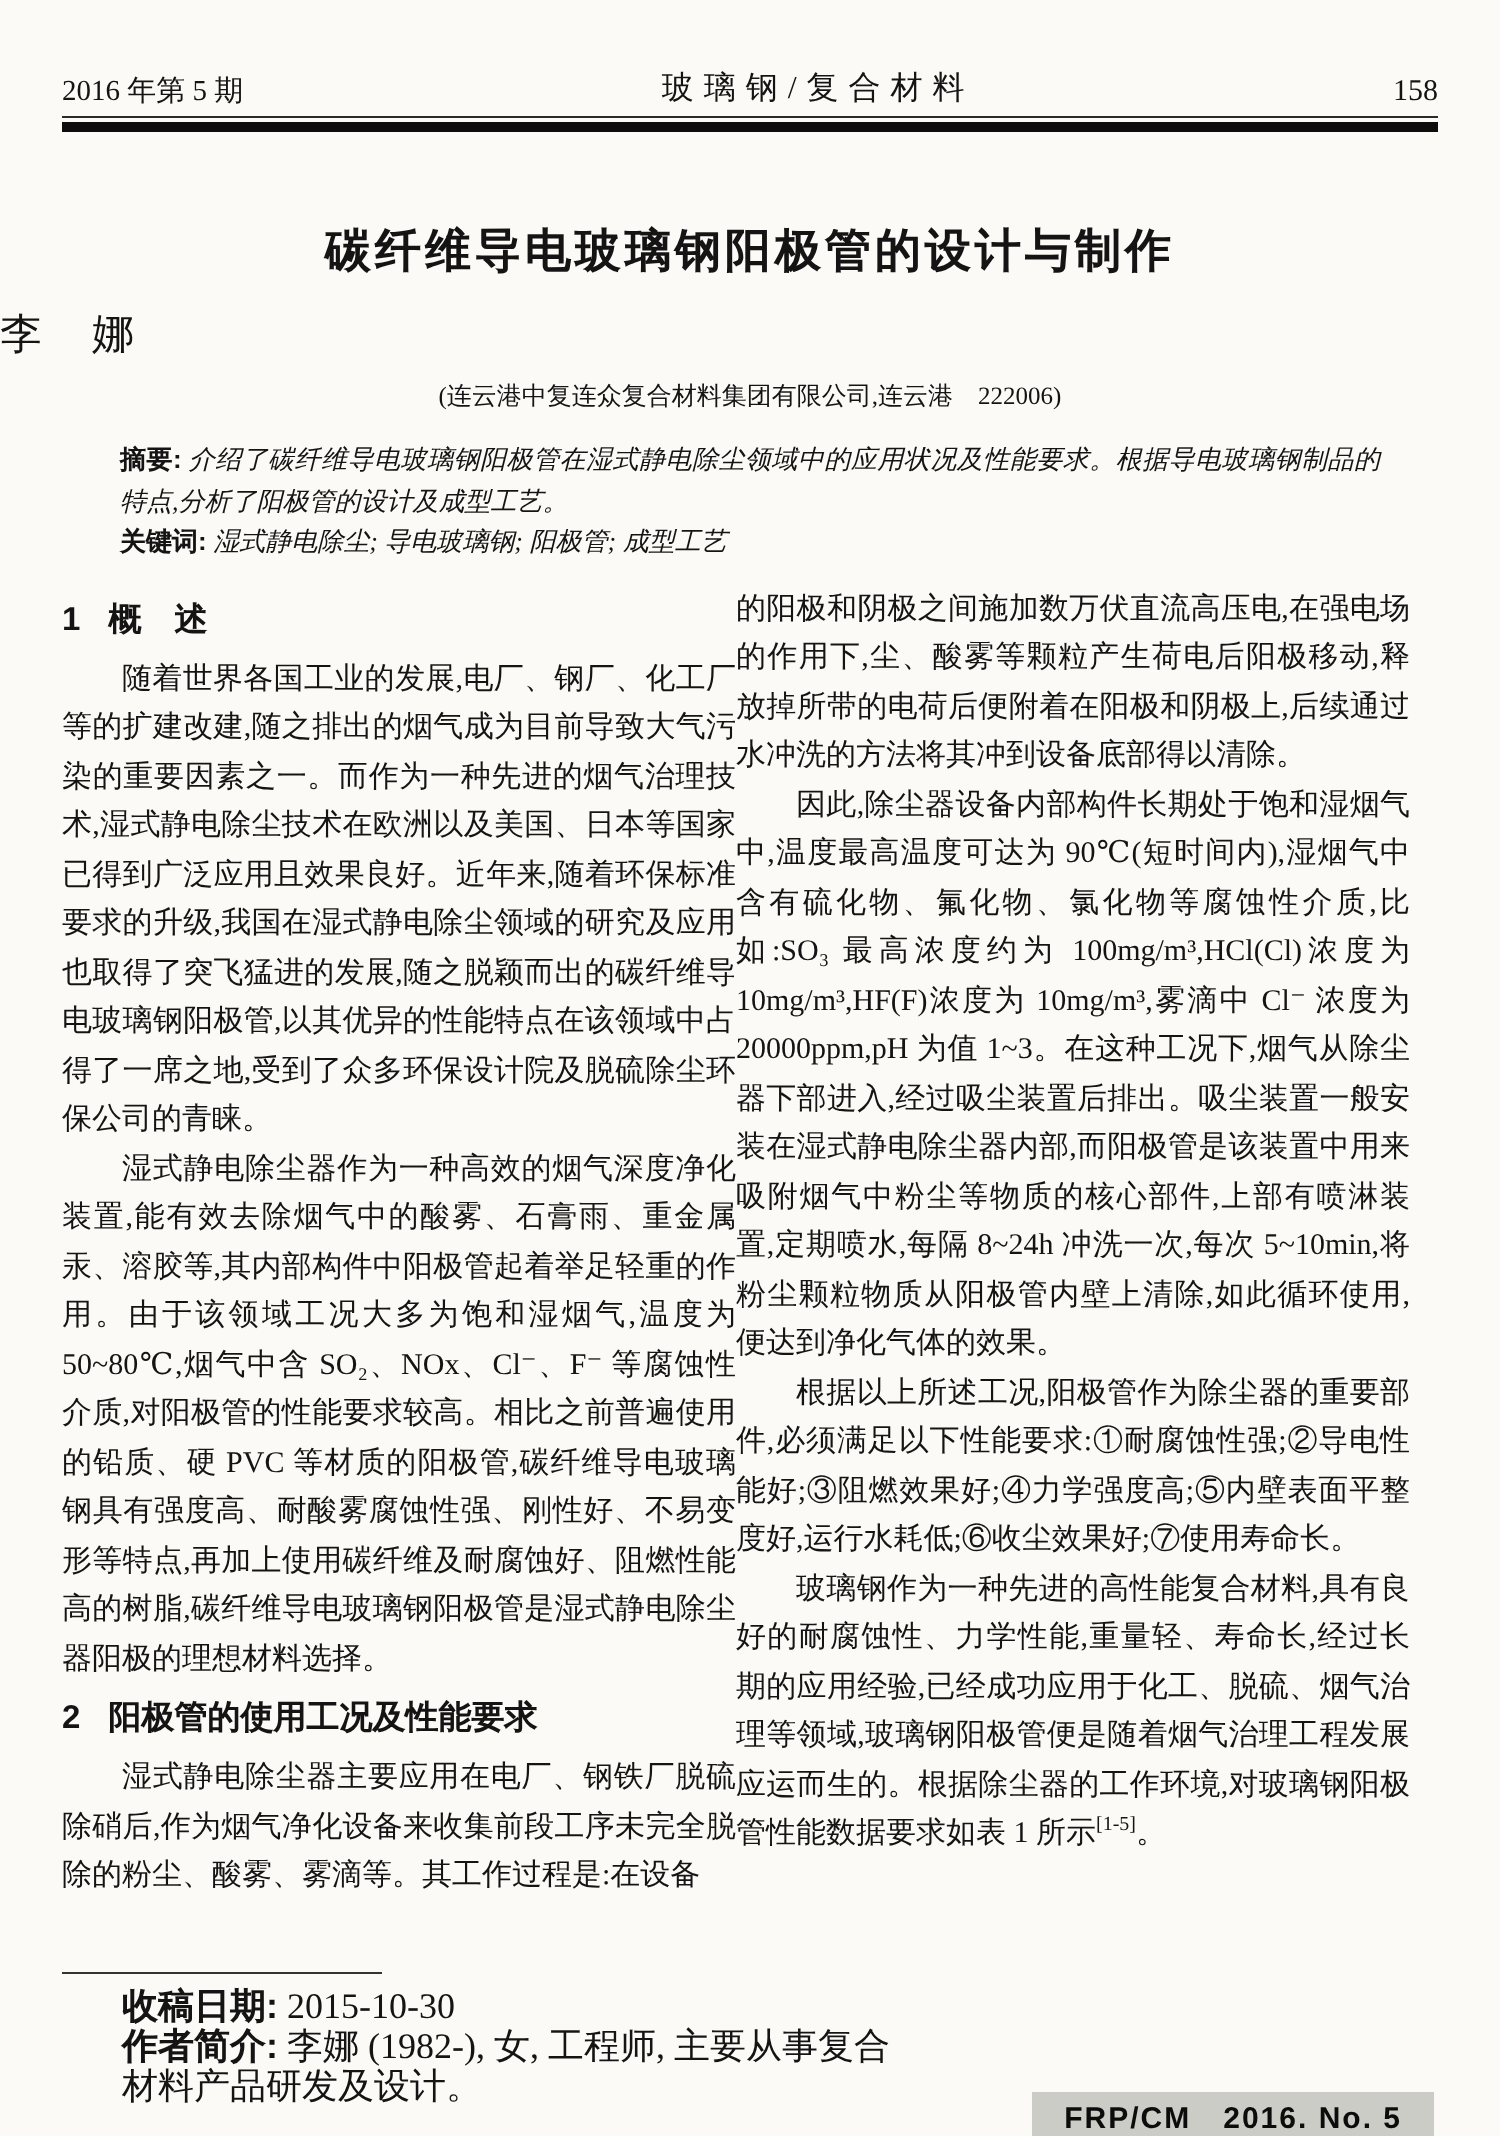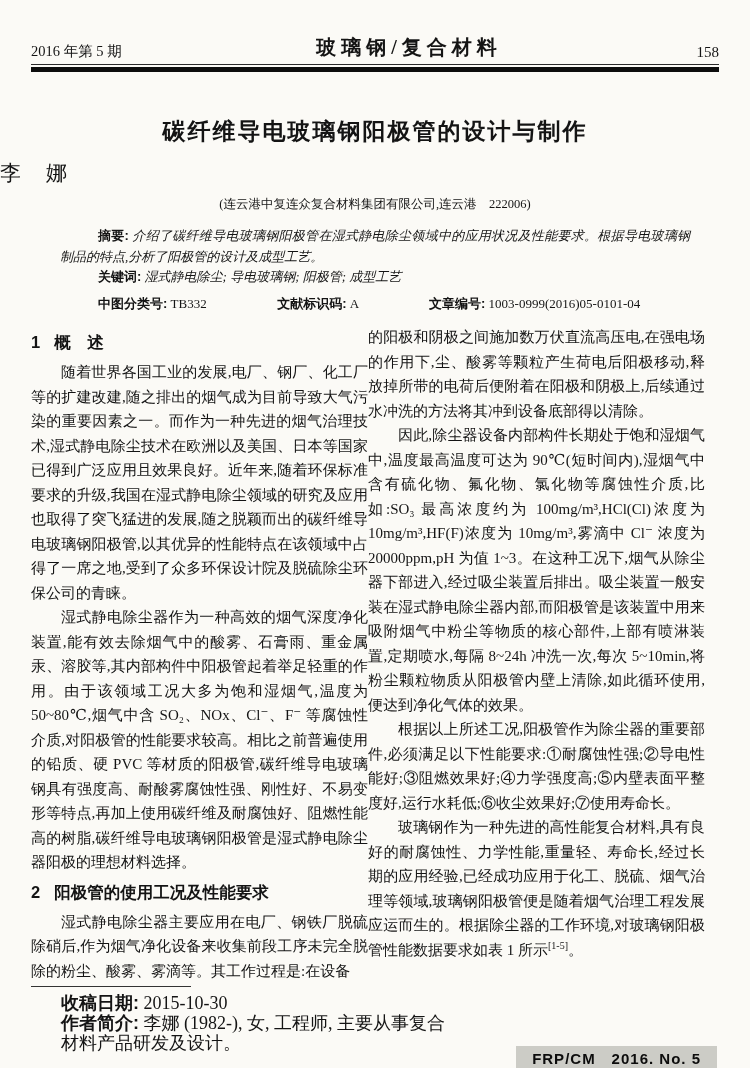--- a/index.html
+++ b/index.html
@@ -12,39 +12,39 @@
     overflow:hidden;
   }
   .page { position:relative; width:750px; height:1068px; }
 
   
   .runhead {
     display:flex; justify-content:space-between; align-items:flex-end;
     margin:34px 31px 0 31px;
     font-size:14.5px;
   }
-  .runhead .center { letter-spacing:5px; font-weight:bold; font-size:20px; }
+  .runhead .center { letter-spacing:5px; font-weight:normal; font-size:16px; }
   .runhead .pageno { font-size:15px; }
   .headrule { margin:3px 31px 0 31px; border-top:1.5px solid #2a2a2a; }
   .headbar  { margin:2px 31px 0 31px; height:5px; background:#0d0d0d; }
 
   
   .title {
     margin-top:44px; text-align:center;
     font-family:"Liberation Sans","DejaVu Sans",sans-serif;
     font-weight:bold; font-size:23px; letter-spacing:2px;
   }
   .author { margin-top:12px; font-size:21px; letter-spacing:2px; }
   .affiliation { margin-top:9px; text-align:center; font-size:12.5px; }
 
   
   .meta { margin:13px 60px 0 60px; font-size:13px; line-height:20.5px; text-align:justify; }
   .meta .lbl {
     font-family:"Liberation Sans","DejaVu Sans",sans-serif;
-    font-weight:bold; font-style:normal;margin-left:38px;
+    font-weight:bold; font-style:normal;
   }
   .abstract-text, .keywords-text { font-style:italic; }
   .clcline { margin-top:6px; font-style:normal; }
   .clcline .val { font-style:normal; }
   .clcline .gap { display:inline-block; width:26px; }
 
   
   .columns { display:flex; margin:11px 31px 0 31px; }
   .col { width:337px; font-size:15px; line-height:24.5px; text-align:justify; }
   .sec-heading {
@@ -97,30 +97,20 @@
 
   <div class="meta">
     <div>
       <span class="lbl">摘要:</span>
       <span class="abstract-text">介绍了碳纤维导电玻璃钢阳极管在湿式静电除尘领域中的应用状况及性能要求。根据导电玻璃钢制品的特点,分析了阳极管的设计及成型工艺。</span>
     </div>
     <div>
       <span class="lbl">关键词:</span>
       <span class="keywords-text">湿式静电除尘; 导电玻璃钢; 阳极管; 成型工艺</span>
     </div>
-    <div class="clcline">
-      <span class="lbl">中图分类号:</span>
-      <span class="val">TB332</span>
-      <span class="gap"></span>
-      <span class="lbl">文献标识码:</span>
-      <span class="val">A</span>
-      <span class="gap"></span>
-      <span class="lbl">文章编号:</span>
-      <span class="val">1003-0999(2016)05-0101-04</span>
-    </div>
   </div>
 
   <div class="columns">
 
     <div class="col">
       <div class="sec-heading">
         <span class="num">1</span><span>概　述</span>
       </div>
       <p class="indent">随着世界各国工业的发展,电厂、钢厂、化工厂等的扩建改建,随之排出的烟气成为目前导致大气污染的重要因素之一。而作为一种先进的烟气治理技术,湿式静电除尘技术在欧洲以及美国、日本等国家已得到广泛应用且效果良好。近年来,随着环保标准要求的升级,我国在湿式静电除尘领域的研究及应用也取得了突飞猛进的发展,随之脱颖而出的碳纤维导电玻璃钢阳极管,以其优异的性能特点在该领域中占得了一席之地,受到了众多环保设计院及脱硫除尘环保公司的青睐。</p>
       <p class="indent">湿式静电除尘器作为一种高效的烟气深度净化装置,能有效去除烟气中的酸雾、石膏雨、重金属汞、溶胶等,其内部构件中阳极管起着举足轻重的作用。由于该领域工况大多为饱和湿烟气,温度为 50~80℃,烟气中含 SO₂、NOx、Cl⁻、F⁻ 等腐蚀性介质,对阳极管的性能要求较高。相比之前普遍使用的铅质、硬 PVC 等材质的阳极管,碳纤维导电玻璃钢具有强度高、耐酸雾腐蚀性强、刚性好、不易变形等特点,再加上使用碳纤维及耐腐蚀好、阻燃性能高的树脂,碳纤维导电玻璃钢阳极管是湿式静电除尘器阳极的理想材料选择。</p>

